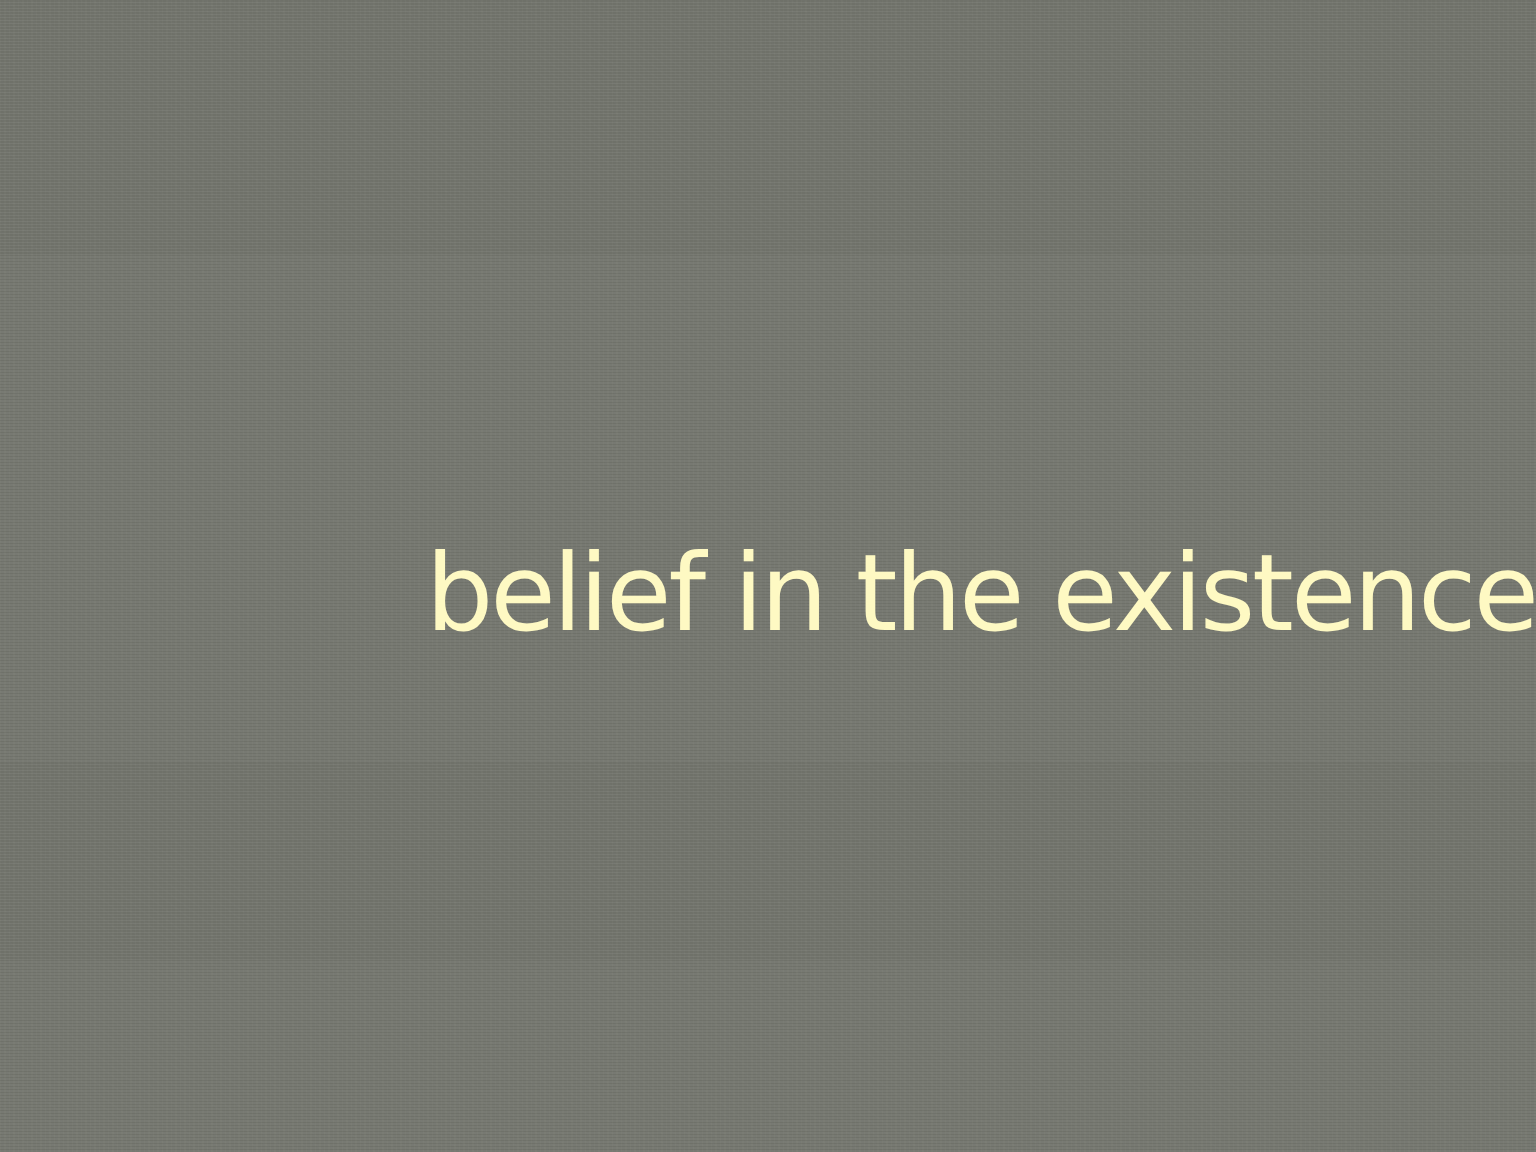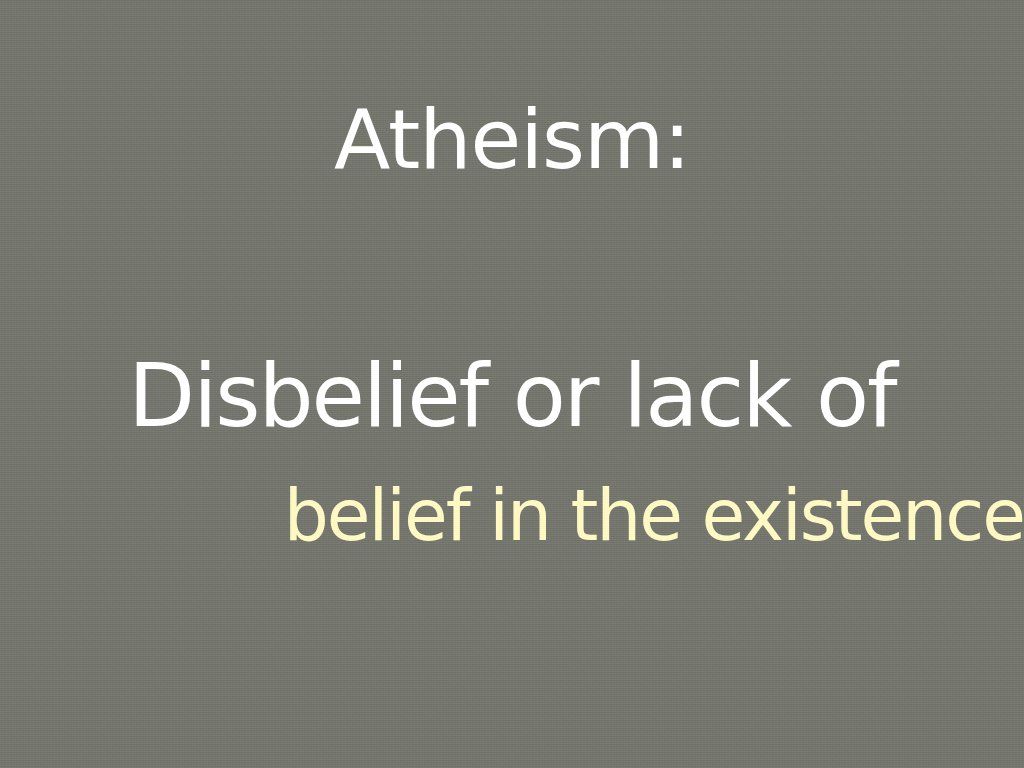--- a/index.html
+++ b/index.html
@@ -88,21 +88,19 @@
 </style>
 </head>
 <body>
 
 <div id="slide" style="background-color: rgb(117, 119, 111);">
 
   <div id="slide-noise"></div>
 
   <div id="content">
 
-    <h1 class="slide-title" style="color: rgb(255, 255, 255); font-size: 82.3691px;">Atheism:</h1>
 
     <div class="slide-body">
-      <span class="body-line" style="color: rgb(255, 255, 255); font-size: 86.8035px;">Disbelief or lack of</span>
       <span class="body-line" style="color: #fef9c3; font-size: 71px; text-align: right;">belief in the existence</span>
     </div>
 
   </div>
 </div>
 
 </body></html>

